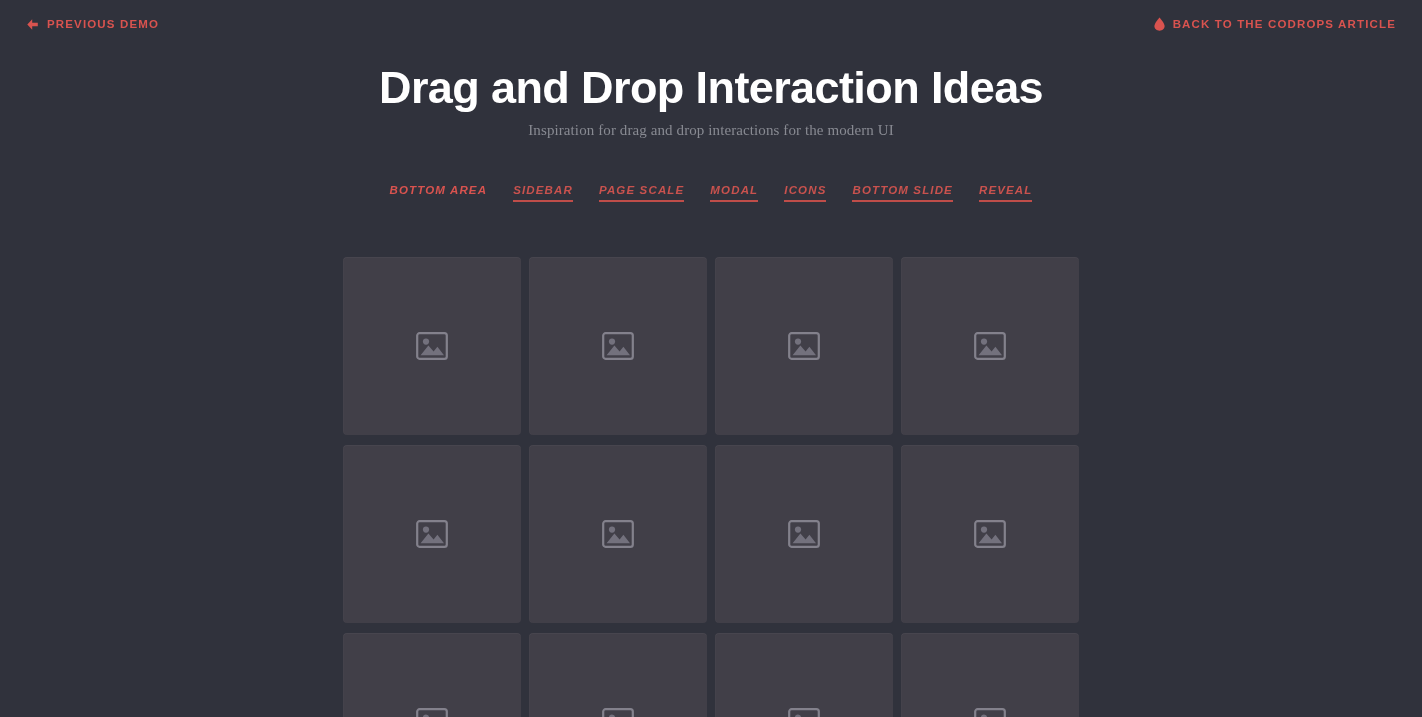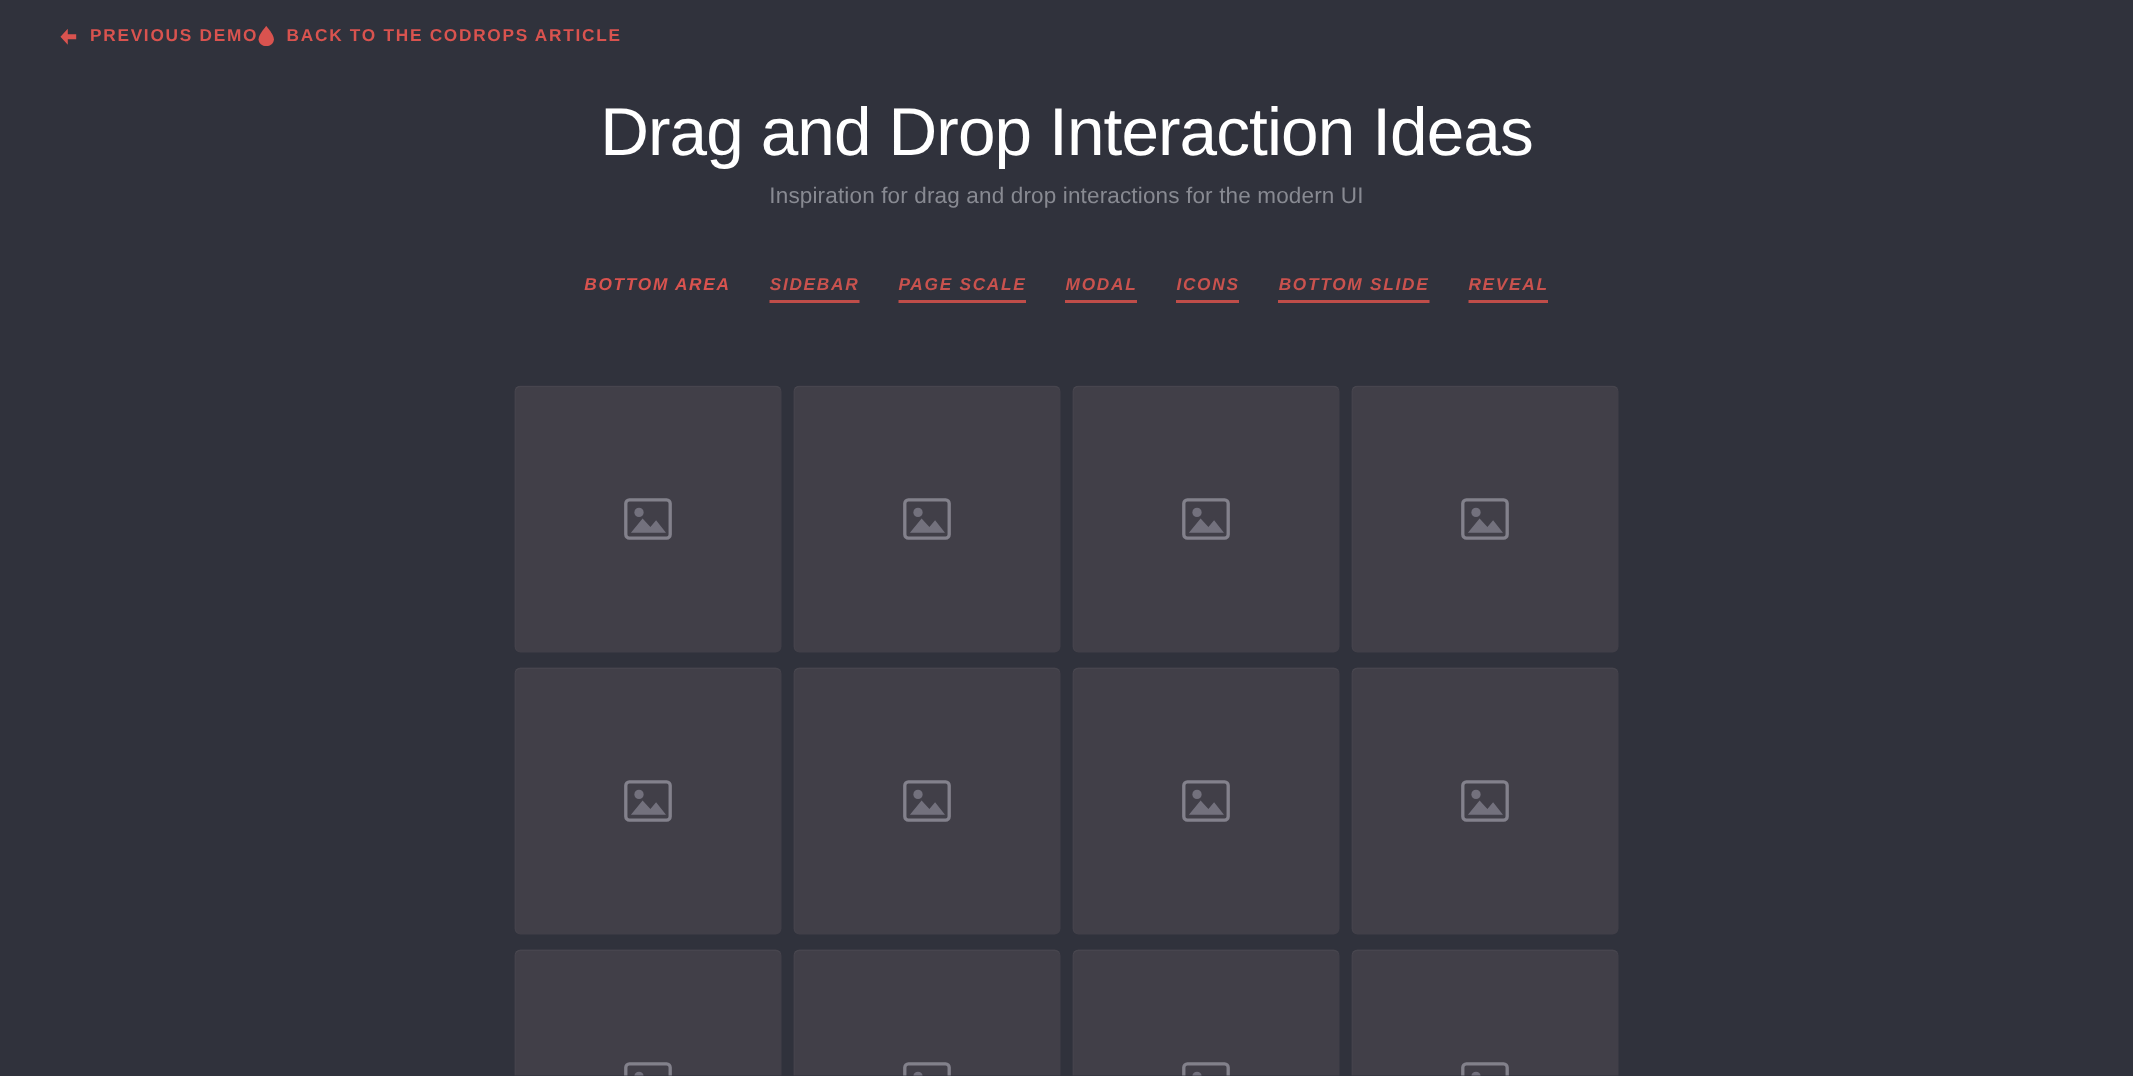--- a/index.html
+++ b/index.html
@@ -18,23 +18,23 @@
     position: relative;
   }
 
   
   .topbar {
     position: absolute;
     top: 0; left: 0; right: 0;
     height: 48px;
     display: flex;
     align-items: center;
+    justify-content: space-between;
     padding: 0 26px;
     z-index: 20;
-    margin-left: 13px;
   }
 
   .top-link {
     display: inline-flex;
     align-items: center;
     gap: 8px;
     color: #d9534f;
     font-size: 11.5px;
     font-weight: 700;
     letter-spacing: 1.15px;
@@ -65,33 +65,34 @@
   .header {
     position: absolute;
     top: 60px;
     left: 0; right: 0;
     text-align: center;
     z-index: 10;
   }
 
   .page-title {
     font-size: 45px;
-    font-weight: 400;
+    font-weight: 700;
     letter-spacing: -0.6px;
     color: #ffffff;
     line-height: 1.25;
     margin-bottom: 6px;
   }
 
   .page-subtitle {
     font-size: 15px;
     font-weight: 400;
     color: #888a92;
     letter-spacing: 0.1px;
     margin-bottom: 0;
+    font-family: Liberation Serif, serif;
   }
 
   
   .demo-nav {
     position: absolute;
     top: 180px;
     left: 0; right: 0;
     text-align: center;
     z-index: 10;
     white-space: nowrap;

